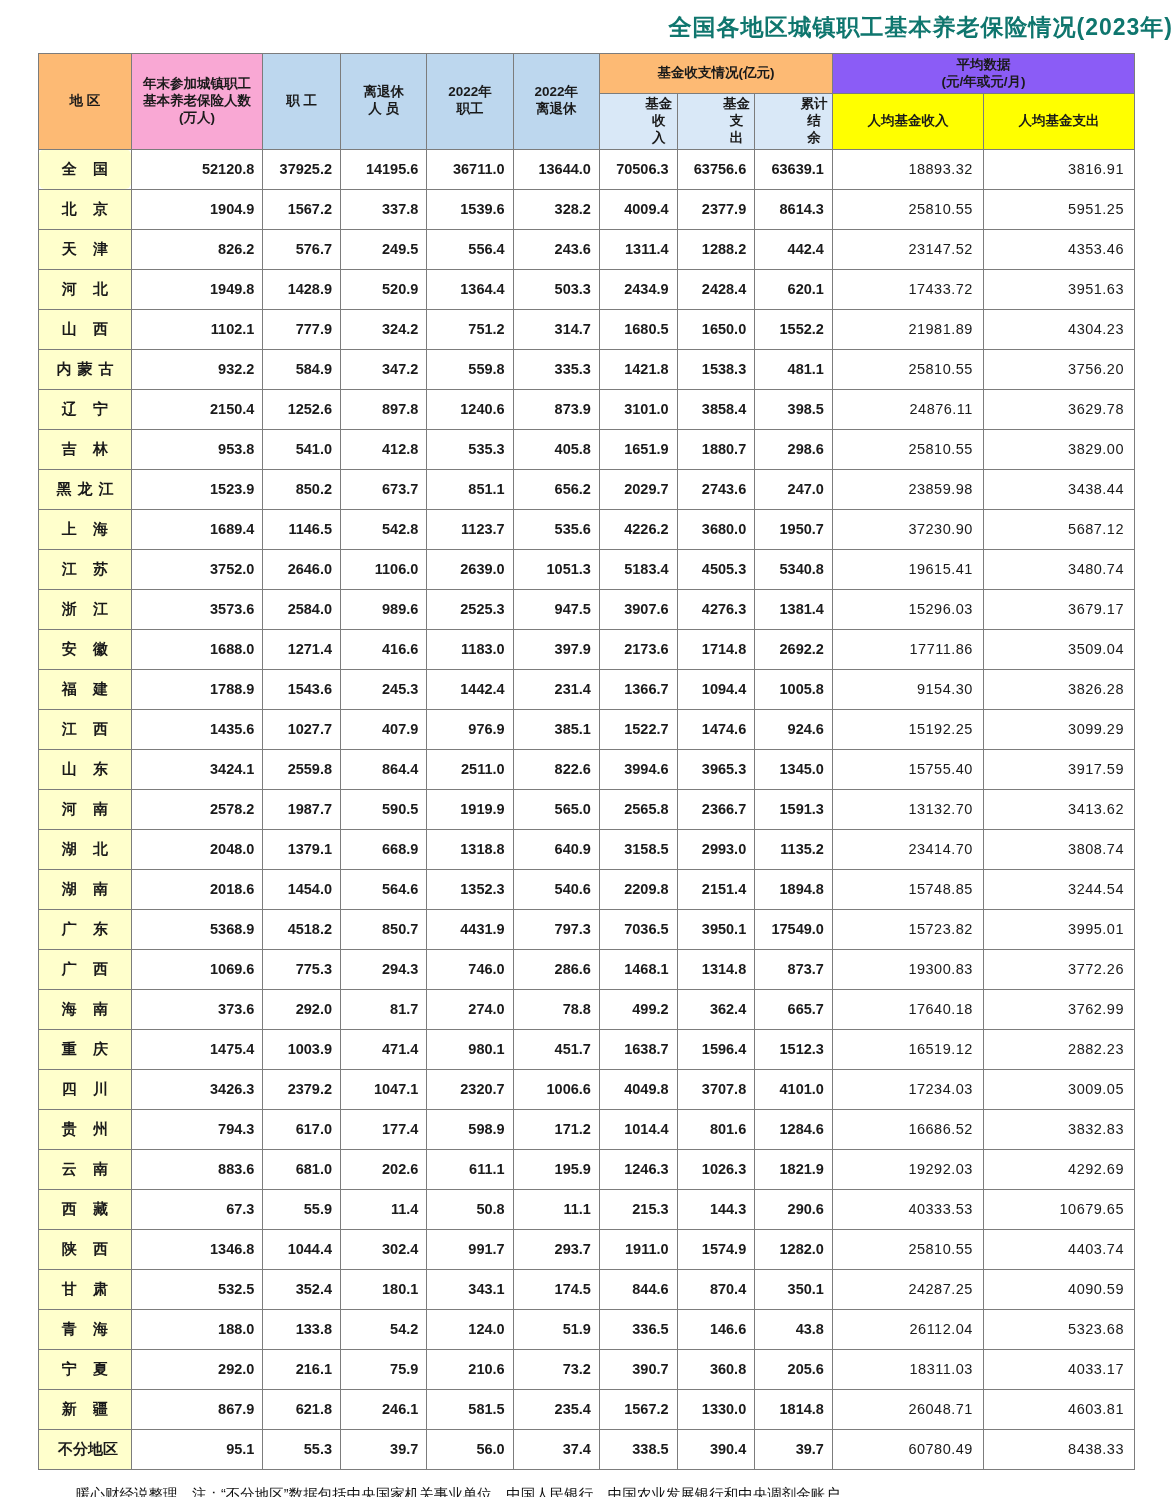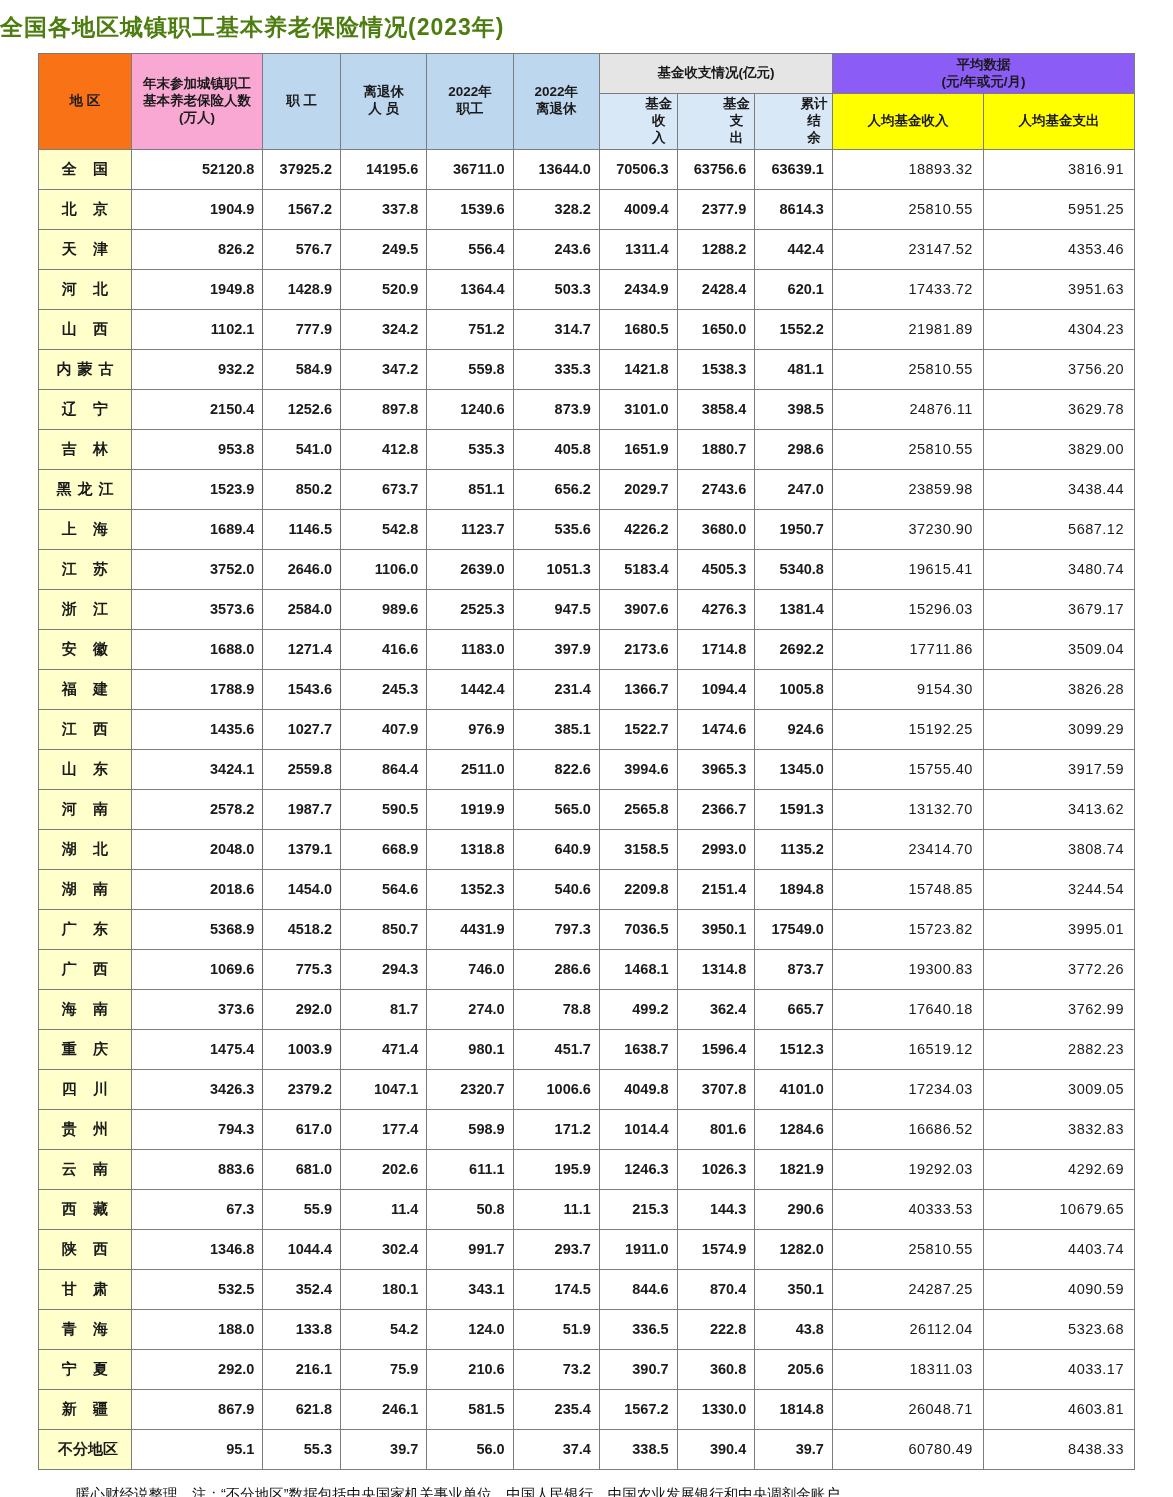--- a/index.html
+++ b/index.html
@@ -5,27 +5,27 @@
   html,body{margin:0;padding:0;}
   body{
     width:1173px;height:1497px;
     background:#ffffff;
     font-family:"Liberation Sans","DejaVu Sans",sans-serif;
     color:#1a1a1a;
     position:relative;
     overflow:hidden;
   }
   #page-title{
-    text-align:left;
+    text-align:right;
     font-size:23px;
     font-weight:bold;
     letter-spacing:1px;
     padding-top:12px;
     padding-bottom:10px;
-    color:#4d7c0f;
+    color:#0f766e;
   }
   .table-wrap{
     padding:0 38px;
     position:relative;
     z-index:2;
   }
   table{
     border-collapse:collapse;
     width:1097px;
     table-layout:fixed;
@@ -38,23 +38,23 @@
     box-sizing:border-box;
   }
   thead th{
     font-size:13.5px;
     font-weight:bold;
     line-height:1.25;
     text-align:center;
     vertical-align:middle;
     padding:2px 3px;
   }
-  .h-region{background:#f97316;width:86px;}
+  .h-region{background:#fdba74;width:86px;}
   .h-total{background:#f9a8d4;}
-  .h-fund{background:#e5e5e5;}
+  .h-fund{background:#fdba74;}
   .h-avg{background:#8b5cf6;}
   .h-sub{background:#bdd7ee;}
   .h-sub-fund{background:#d9e8f7;padding-left:44px;}
   .h-sub-avg{background:#ffff00;margin-left:24px;}
   td.region{
     background:#ffffcc;
     text-align:center;
     font-weight:bold;
     font-size:15px;
     letter-spacing:6px;
@@ -579,21 +579,21 @@
           <td class="avg">4090.59</td>
         </tr>
         <tr>
           <td class="region">青 海</td>
           <td class="num">188.0</td>
           <td class="num">133.8</td>
           <td class="num">54.2</td>
           <td class="num">124.0</td>
           <td class="num">51.9</td>
           <td class="num">336.5</td>
-          <td class="num">222.8</td>
+          <td class="num">146.6</td>
           <td class="num">43.8</td>
           <td class="avg">26112.04</td>
           <td class="avg">5323.68</td>
         </tr>
         <tr>
           <td class="region">宁 夏</td>
           <td class="num">292.0</td>
           <td class="num">216.1</td>
           <td class="num">75.9</td>
           <td class="num">210.6</td>

